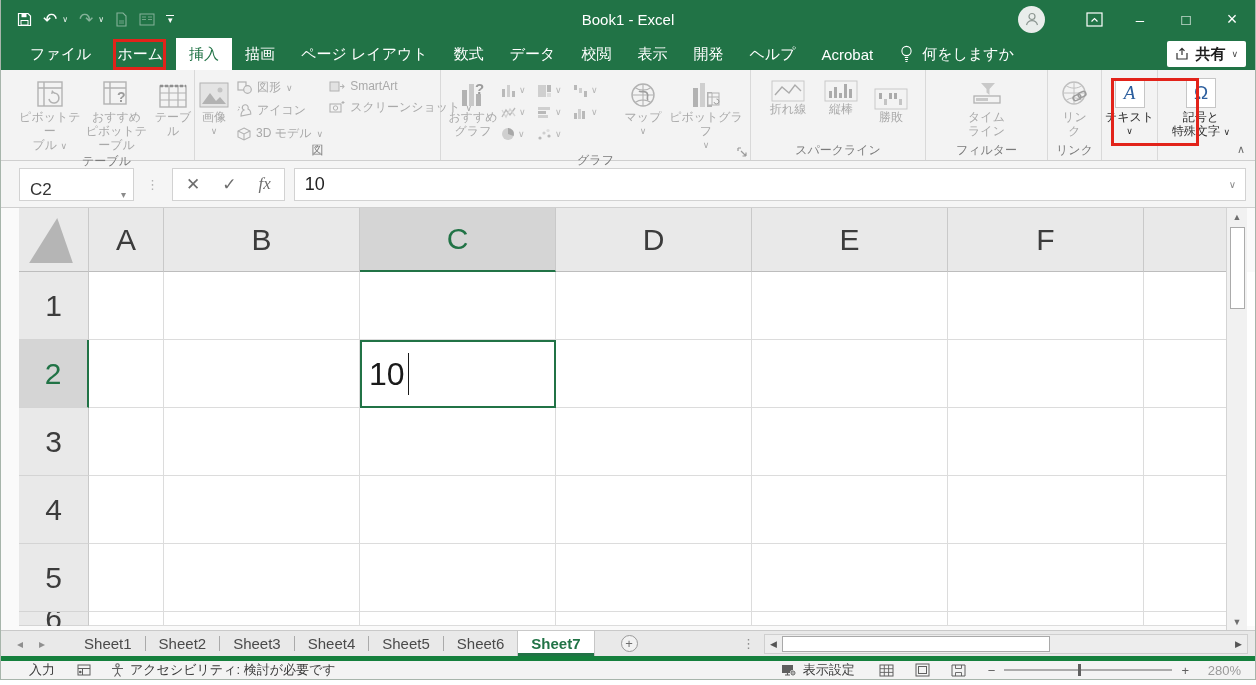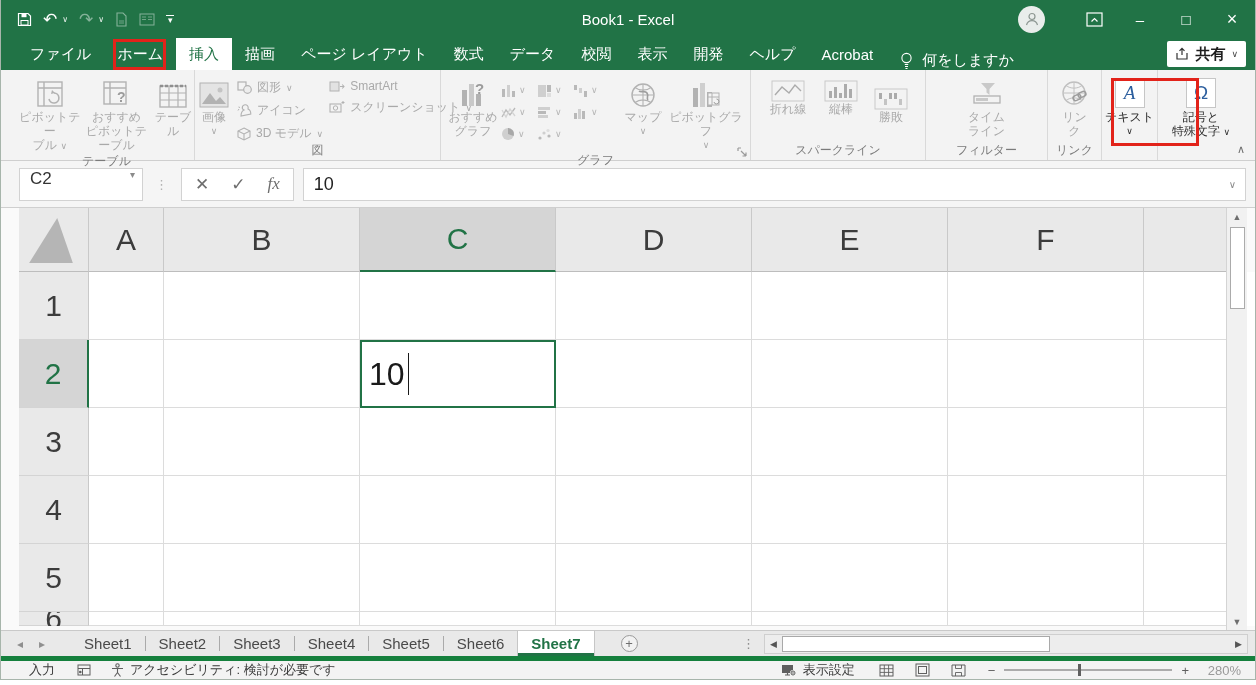--- a/index.html
+++ b/index.html
@@ -18,21 +18,21 @@
   .title-center { position:absolute; left:0; right:0; text-align:center; font-size:15px; pointer-events:none; }
   .win-controls { margin-left:auto; display:flex; align-items:center; height:100%; }
   .avatar { width:27px; height:27px; border-radius:50%; background:#e9edeb; display:flex; align-items:center; justify-content:center; margin-right:26px; }
   .winbtn { width:46px; height:100%; display:flex; align-items:center; justify-content:center; font-size:15px; }
   .winbtn.close { font-size:18px; }
 
   
   .tabrow { height:32px; background:#217346; display:flex; align-items:stretch; color:#fff; font-size:15px; position:relative; padding-left:16px; }
   .rtab { padding:0 13px; display:flex; align-items:center; white-space:nowrap; }
   .rtab.active { background:#fff; color:#217346; }
-  .searchbox { display:flex; align-items:flex-end; gap:9px; margin-left:14px; }
+  .searchbox { display:flex; align-items:center; gap:9px; margin-left:14px; }
   .share-btn { position:absolute; right:9px; top:3px; height:26px; background:#fff; color:#1e1e1e;
     display:flex; align-items:center; gap:6px; padding:0 8px; font-size:15px; font-weight:700; border-radius:2px; }
   .share-btn .chev { font-weight:400; color:#444; }
   .red-frame { position:absolute; border:3px solid #e2231a; pointer-events:none; z-index:5; }
   .frame-insert { left:112px; top:1px; width:53px; height:31px; }
 
   
   .ribbon { height:91px; background:#f3f3f3; border-bottom:1px solid #cfcfcf; display:flex; padding-left:18px; position:relative; }
   .rgroup { display:flex; flex-direction:column; border-right:1px solid #d9d9d9; padding-top:2px; position:relative; }
   .rg-content { flex:1; display:flex; align-items:flex-start; justify-content:center; }
@@ -47,21 +47,21 @@
   .boxicon { width:30px; height:30px; background:#fff; border:1px solid #c6c6c6; display:flex; align-items:center; justify-content:center;
     font-size:19px; color:#2d5f9e; }
   .enabled-label { color:#2b2b2b !important; }
   .dialog-launcher { position:absolute; right:3px; bottom:3px; color:#9a9a9a; }
   .ribbon-collapse { position:absolute; right:10px; bottom:4px; color:#6d6d6d; font-size:11px; }
   .frame-symbols { left:1110px; top:8px; width:88px; height:68px; }
   .sep-gap { border-right:none !important; }
 
   
   .fbar { height:47px; background:#f5f5f5; display:flex; align-items:center; padding:0 9px 0 18px; border-bottom:1px solid #cfcfcf; }
-  .namebox { width:124px; height:33px; background:#fff; border:1px solid #d2d2d2; display:flex; align-items:flex-start; font-size:17px; color:#333; padding:0 7px 0 10px; }
+  .namebox { width:115px; height:33px; background:#fff; border:1px solid #d2d2d2; display:flex; align-items:flex-end; font-size:17px; color:#333; padding:0 7px 0 10px; }
   .nb-arrow { margin-left:auto; color:#8b8b8b; font-size:10px; }
   .fdots { color:#b3b3b3; margin:0 12px; font-size:13px; letter-spacing:1px; }
   .fbuttons { height:33px; background:#fff; border:1px solid #d2d2d2; display:flex; align-items:center; padding:0 13px; gap:22px; color:#6e6e6e; font-size:17px; }
   .fx { font-family:"Liberation Serif","DejaVu Serif",serif; font-style:italic; font-size:17px; }
   .finput { flex:1; height:33px; background:#fff; border:1px solid #d2d2d2; margin-left:9px; display:flex; align-items:center; padding:0 9px 0 10px; font-size:18px; color:#222; }
   .f-expand { margin-left:auto; color:#8b8b8b; font-size:10px; }
 
   
   .gridwrap { position:relative; height:422px; background:#fafafa; padding-left:18px; overflow:hidden; }
   .ghead { display:flex; height:64px; }

